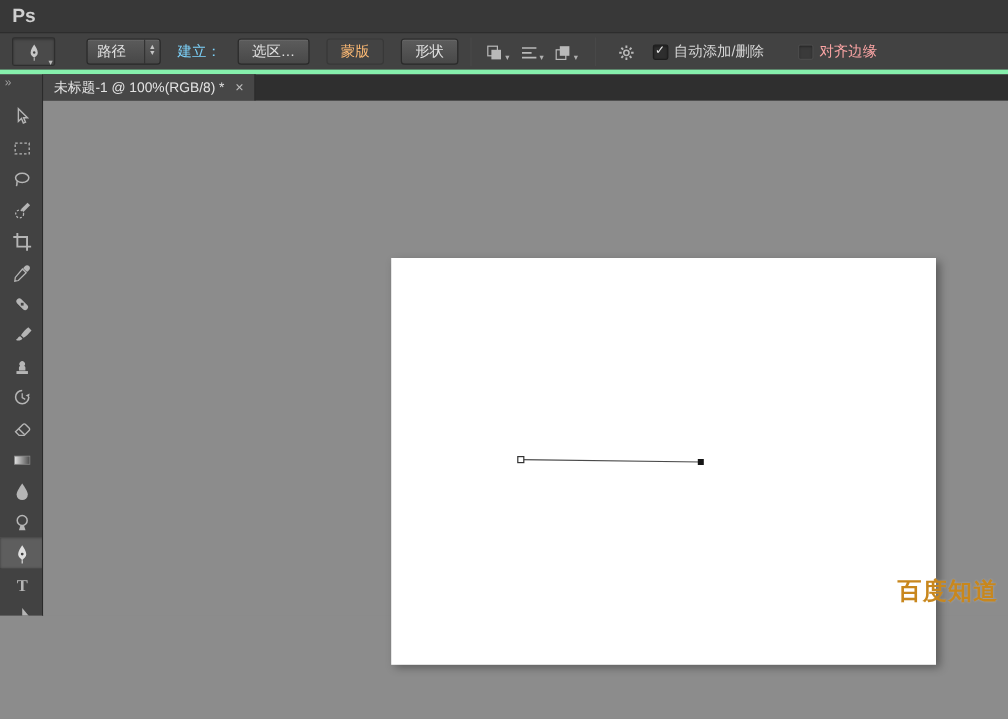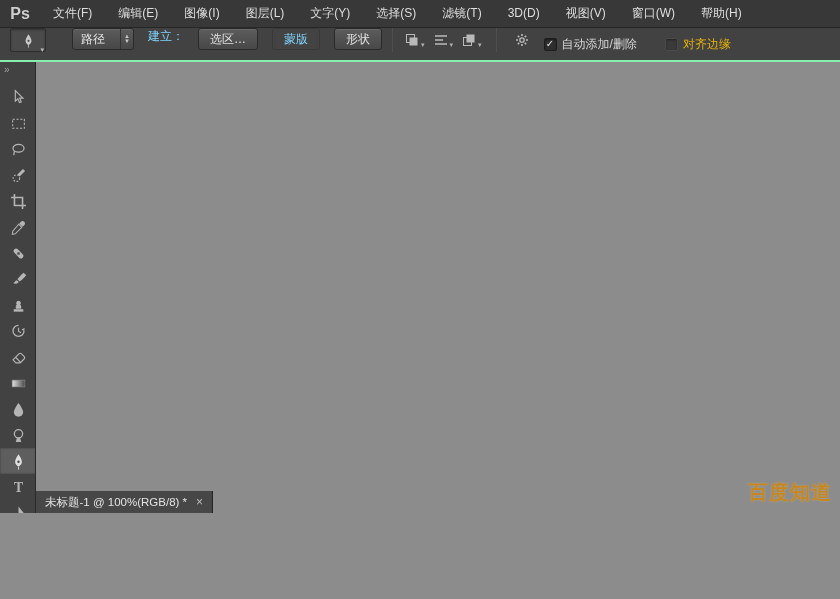--- a/index.html
+++ b/index.html
@@ -15,22 +15,22 @@
   .menubar {
     height:28px; background:#383838; border-bottom:1px solid #262626;
     display:flex; align-items:center; flex:0 0 auto;
   }
   .logo { width:40px; text-align:center; font-size:16px; font-weight:bold; color:#cfcfcf; letter-spacing:0; }
   .menu-items { display:flex; height:100%; align-items:center; }
   .menu-item { padding:0 13px; height:100%; line-height:27px; color:#dedede; cursor:default; white-space:nowrap; }
 
   
   .optionsbar {
-    height:34px; background:#424242; border-bottom:2px solid #86efac;
-    display:flex; padding-left:10px; flex:0 0 auto; gap:0;
+    height:34px; background:#424242; border-bottom:4px solid #86efac;
+    display:flex; align-items:center; padding-left:10px; flex:0 0 auto; gap:0;
   }
   .tool-preset {
     width:36px; height:24px; background:#4a4a4a; border:1px solid #2e2e2e;
     border-radius:2px; display:flex; align-items:center; justify-content:center;
     position:relative; box-shadow:inset 0 1px 2px rgba(0,0,0,.35);
   }
   .tool-preset .caret { position:absolute; right:1px; bottom:-2px; font-size:7px; color:#bbb; line-height:1; }
   .mode-select {
     margin-left:26px; height:22px; min-width:62px; display:flex; align-items:center;
     background:linear-gradient(#5b5b5b,#474747); border:1px solid #2a2a2a; border-radius:3px;
@@ -39,51 +39,51 @@
   .mode-select .val { padding:0 8px; flex:1; color:#e3e3e3; }
   .mode-select .spin { border-left:1px solid #333; padding:0 3px; display:flex; flex-direction:column; align-items:center; justify-content:center; height:100%; }
   .mode-select .spin span { font-size:6px; line-height:5px; color:#c6c6c6; }
   .make-label { margin-left:14px; color:#7dd3fc; }
   .ps-btn {
     margin-left:14px; height:22px; padding:0 11px; font-size:12px; color:#e2e2e2;
     background:linear-gradient(#5c5c5c,#484848); border:1px solid #2a2a2a; border-radius:3px;
     box-shadow:inset 0 1px 0 rgba(255,255,255,.08); cursor:default;
     font-family:inherit;
   }
-  .ps-btn.disabled { background:#434343; color:#7dd3fc; border-color:#383838; box-shadow:none; }
+  .ps-btn.disabled { background:#434343; color:#fdba74; border-color:#383838; box-shadow:none; }
   .sep { width:1px; height:24px; background:#333; border-right:1px solid #4e4e4e; margin:0 7px 0 10px; }
   .icon-btn { height:22px; padding:0 4px; display:flex; align-items:flex-end; gap:1px; background:transparent; border:0; cursor:default; }
   .icon-btn svg { width:16px; height:16px; color:#b9b9b9; margin-bottom:2px; }
   .icon-btn .caret { font-size:7px; color:#b0b0b0; line-height:10px; }
   .gear-btn { margin-left:6px; }
   .chk-group { display:flex; align-items:center; margin-left:10px; gap:5px; }
   .chk-group.far { margin-left:28px; }
   .checkbox {
     width:13px; height:13px; background:#2e2e2e; border:1px solid #1d1d1d; border-radius:2px;
     display:flex; align-items:center; justify-content:center; color:#e8e8e8; font-size:10px; line-height:1;
     box-shadow:inset 0 1px 2px rgba(0,0,0,.4);
   }
   .checkbox.unchecked { color:transparent; background:#3a3a3a; border-color:#4a4a4a; }
   .chk-label { color:#d6d6d6; }
-  .chk-label.disabled { color:#eab308;font-family:Liberation Serif, serif; }
+  .chk-label.disabled { color:#fca5a5;font-family:Liberation Serif, serif; }
 
   
   .main { flex:1; display:flex; min-height:0; }
   .toolbar {
     width:36px; background:#424242; border-right:1px solid #2a2a2a; flex:0 0 auto;
     display:flex; flex-direction:column; overflow:hidden;
   }
   .toolbar-header { height:16px; padding:2px 0 0 4px; color:#9e9e9e; font-size:10px; line-height:12px; cursor:default; }
   .tool-column { display:flex; flex-direction:column; margin-top:8px; }
   .tool { width:36px; height:26px; display:flex; align-items:center; justify-content:center; cursor:default; }
   .tool svg { width:17px; height:17px; color:#b5b5b5; }
   .tool.selected { background:#5e5e5e; box-shadow:inset 0 0 2px rgba(0,0,0,.45); }
   .tool.selected svg { color:#e0e0e0; }
 
-  .right-area { flex:1; display:flex; flex-direction:row; min-width:0;align-items:flex-end; }
+  .right-area { flex:1; display:flex; flex-direction:column; min-width:0; }
   .tabbar { height:22px; background:#2f2f2f; display:flex; align-items:stretch; flex:0 0 auto; }
   .doc-tab {
     background:#474747; padding:0 9px; display:flex; align-items:center; gap:9px;
     font-size:11.5px; color:#e3e3e3; border-right:1px solid #252525; cursor:default; white-space:nowrap;
   }
   .tab-close { color:#bdbdbd; font-size:12px; cursor:default; }
 
   .pasteboard { flex:1; position:relative; }
   .canvas {
     position:absolute; left:290px; top:131px; width:454px; height:339px;
@@ -194,33 +194,20 @@
       <g stroke="currentColor" stroke-width="1.6">
         <path d="M8 2 V4.1 M8 11.9 V14 M2 8 H4.1 M11.9 8 H14 M3.8 3.8 L5.3 5.3 M10.7 10.7 L12.2 12.2 M12.2 3.8 L10.7 5.3 M5.3 10.7 L3.8 12.2"></path>
       </g>
     </symbol>
 </svg>
 
 <div class="window">
 
   <div class="menubar">
     <div class="logo">Ps</div>
-    <div class="menu-items">
-      <span class="menu-item">文件(F)</span>
-      <span class="menu-item">编辑(E)</span>
-      <span class="menu-item">图像(I)</span>
-      <span class="menu-item">图层(L)</span>
-      <span class="menu-item">文字(Y)</span>
-      <span class="menu-item">选择(S)</span>
-      <span class="menu-item">滤镜(T)</span>
-      <span class="menu-item">3D(D)</span>
-      <span class="menu-item">视图(V)</span>
-      <span class="menu-item">窗口(W)</span>
-      <span class="menu-item">帮助(H)</span>
-    </div>
   </div>
 
   <div class="optionsbar">
     <div class="tool-preset">
       <svg viewBox="0 0 16 16" style="width:15px;height:15px;color:#c8c8c8">
           <use href="#sym-pen"></use>
         </svg>
       <span class="caret">▾</span>
     </div>
     <div class="mode-select">

